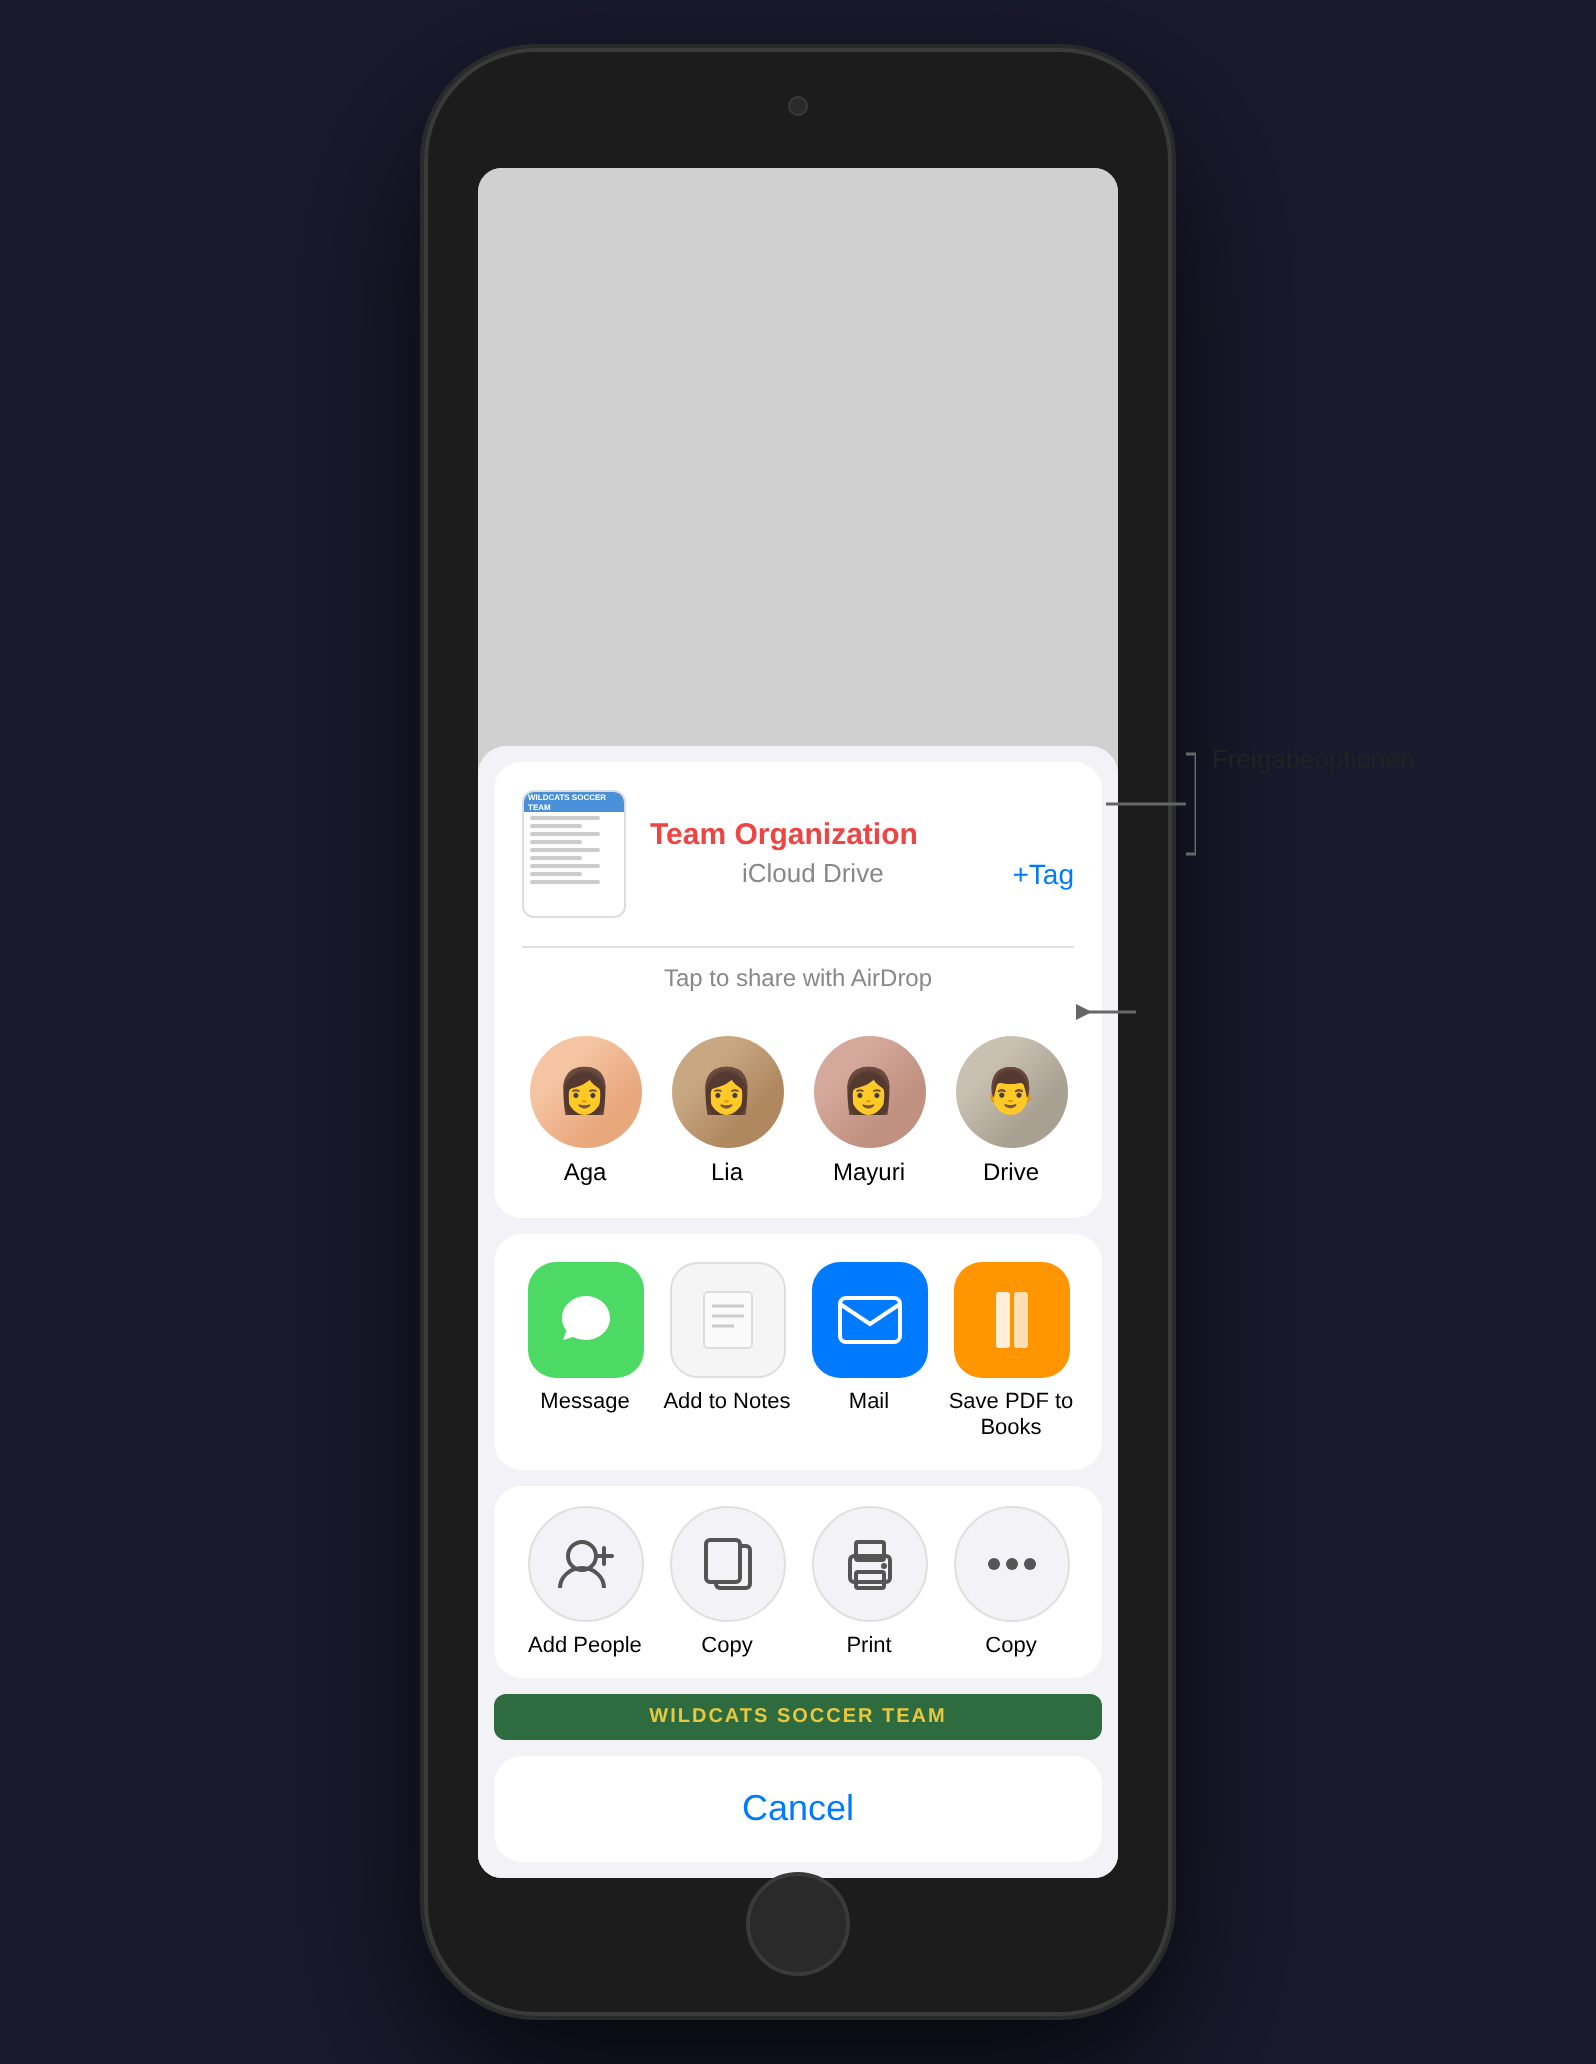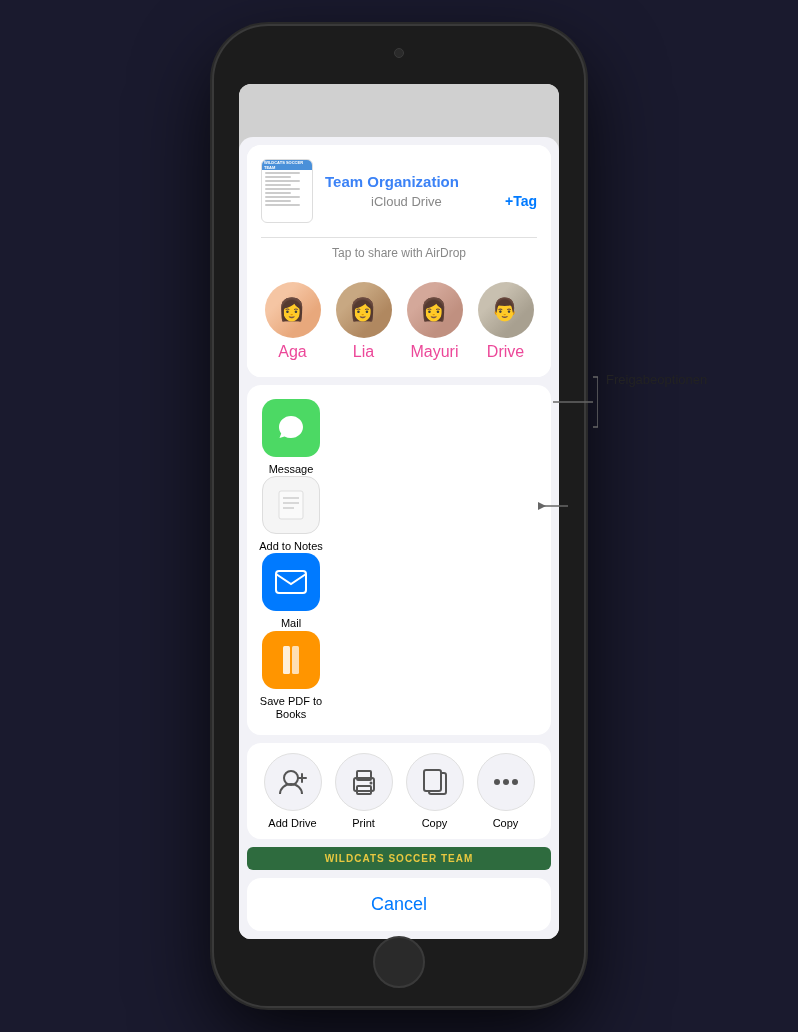--- a/index.html
+++ b/index.html
@@ -121,38 +121,38 @@
       border-radius: 1px;
     }
     .thumbnail-line.short { width: 60%; }
     .thumbnail-line.medium { width: 80%; }
     .file-info {
       flex: 1;
     }
     .file-title {
       font-size: 15px;
       font-weight: 600;
-      color: #3b82f6;
+      color: #ef4444;
       line-height: 1.2;
     }
     .file-subtitle-row {
       display: flex;
       align-items: center;
       justify-content: space-between;
       margin-top: 2px;
       margin-left: 46px;
     }
     .file-subtitle {
       font-size: 13px;
       color: #888;
     }
     .file-tag {
       font-size: 14px;
       color: #007aff;
-      font-weight: 700;
+      font-weight: 400;
     }
     .divider {
       height: 1px;
       background: #e0e0e0;
       margin: 0 14px;
     }
     .airdrop-section {
       padding: 8px 0;
       background: #fff;
     }
@@ -198,35 +198,34 @@
       display: flex; align-items: center; justify-content: center;
       font-size: 22px;
     }
     .avatar-tejo {
       background: linear-gradient(135deg, #c8c0b0 30%, #a8a090 70%);
       width: 100%; height: 100%;
       display: flex; align-items: center; justify-content: center;
       font-size: 22px;
     }
     .contact-name {
-      font-size: 16px;
-      color: #ec4899;
+      font-size: 12px;
+      color: #000000;
       text-align: center;
     }
     .share-options-section {
       background: #fff;
       border-radius: 14px;
       margin: 8px;
       padding: 14px 10px;
     }
     .share-options-row {
       display: flex;
       justify-content: space-around;
       align-items: flex-start;
-      flex-direction: column;
     }
     .share-option-item {
       display: flex;
       flex-direction: column;
       align-items: center;
       gap: 6px;
       width: 68px;
     }
     .share-option-icon {
       width: 58px;
@@ -429,43 +428,43 @@
 
           <div class="action-item">
             <div class="action-icon">
               <svg width="30" height="28" viewBox="0 0 30 28" fill="none">
                 <circle cx="13" cy="10" r="7" stroke="#555" stroke-width="2" fill="none"></circle>
                 <path d="M2 26c0-5.523 4.925-10 11-10s11 4.477 11 10" stroke="#555" stroke-width="2" fill="none"></path>
                 <line x1="24" y1="6" x2="24" y2="14" stroke="#555" stroke-width="2" stroke-linecap="round"></line>
                 <line x1="20" y1="10" x2="28" y2="10" stroke="#555" stroke-width="2" stroke-linecap="round"></line>
               </svg>
             </div>
-            <span class="action-label">Add Drive</span>
+            <span class="action-label">Add People</span>
+          </div>
+
+          <div class="action-item">
+            <div class="action-icon">
+              <svg width="28" height="30" viewBox="0 0 28 30" fill="none">
+                <rect x="8" y="6" width="17" height="21" rx="2" stroke="#555" stroke-width="2" fill="none"></rect>
+                <rect x="3" y="3" width="17" height="21" rx="2" stroke="#555" stroke-width="2" fill="#f2f2f7"></rect>
+              </svg>
+            </div>
+            <span class="action-label">Copy</span>
           </div>
 
           <div class="action-item">
             <div class="action-icon">
               <svg width="30" height="28" viewBox="0 0 30 28" fill="none">
                 <rect x="5" y="10" width="20" height="13" rx="2" stroke="#555" stroke-width="2" fill="none"></rect>
                 <rect x="8" y="3" width="14" height="9" rx="1" stroke="#555" stroke-width="2" fill="none"></rect>
                 <rect x="8" y="18" width="14" height="8" rx="1" stroke="#555" stroke-width="2" fill="none"></rect>
                 <circle cx="22" cy="15" r="1.5" fill="#555"></circle>
               </svg>
             </div>
             <span class="action-label">Print</span>
-          </div>
-
-          <div class="action-item">
-            <div class="action-icon">
-              <svg width="28" height="30" viewBox="0 0 28 30" fill="none">
-                <rect x="8" y="6" width="17" height="21" rx="2" stroke="#555" stroke-width="2" fill="none"></rect>
-                <rect x="3" y="3" width="17" height="21" rx="2" stroke="#555" stroke-width="2" fill="#f2f2f7"></rect>
-              </svg>
-            </div>
-            <span class="action-label">Copy</span>
           </div>
 
           <div class="action-item">
             <div class="action-icon">
               <svg width="28" height="10" viewBox="0 0 28 10" fill="none">
                 <circle cx="5" cy="5" r="3" fill="#555"></circle>
                 <circle cx="14" cy="5" r="3" fill="#555"></circle>
                 <circle cx="23" cy="5" r="3" fill="#555"></circle>
               </svg>
             </div>

